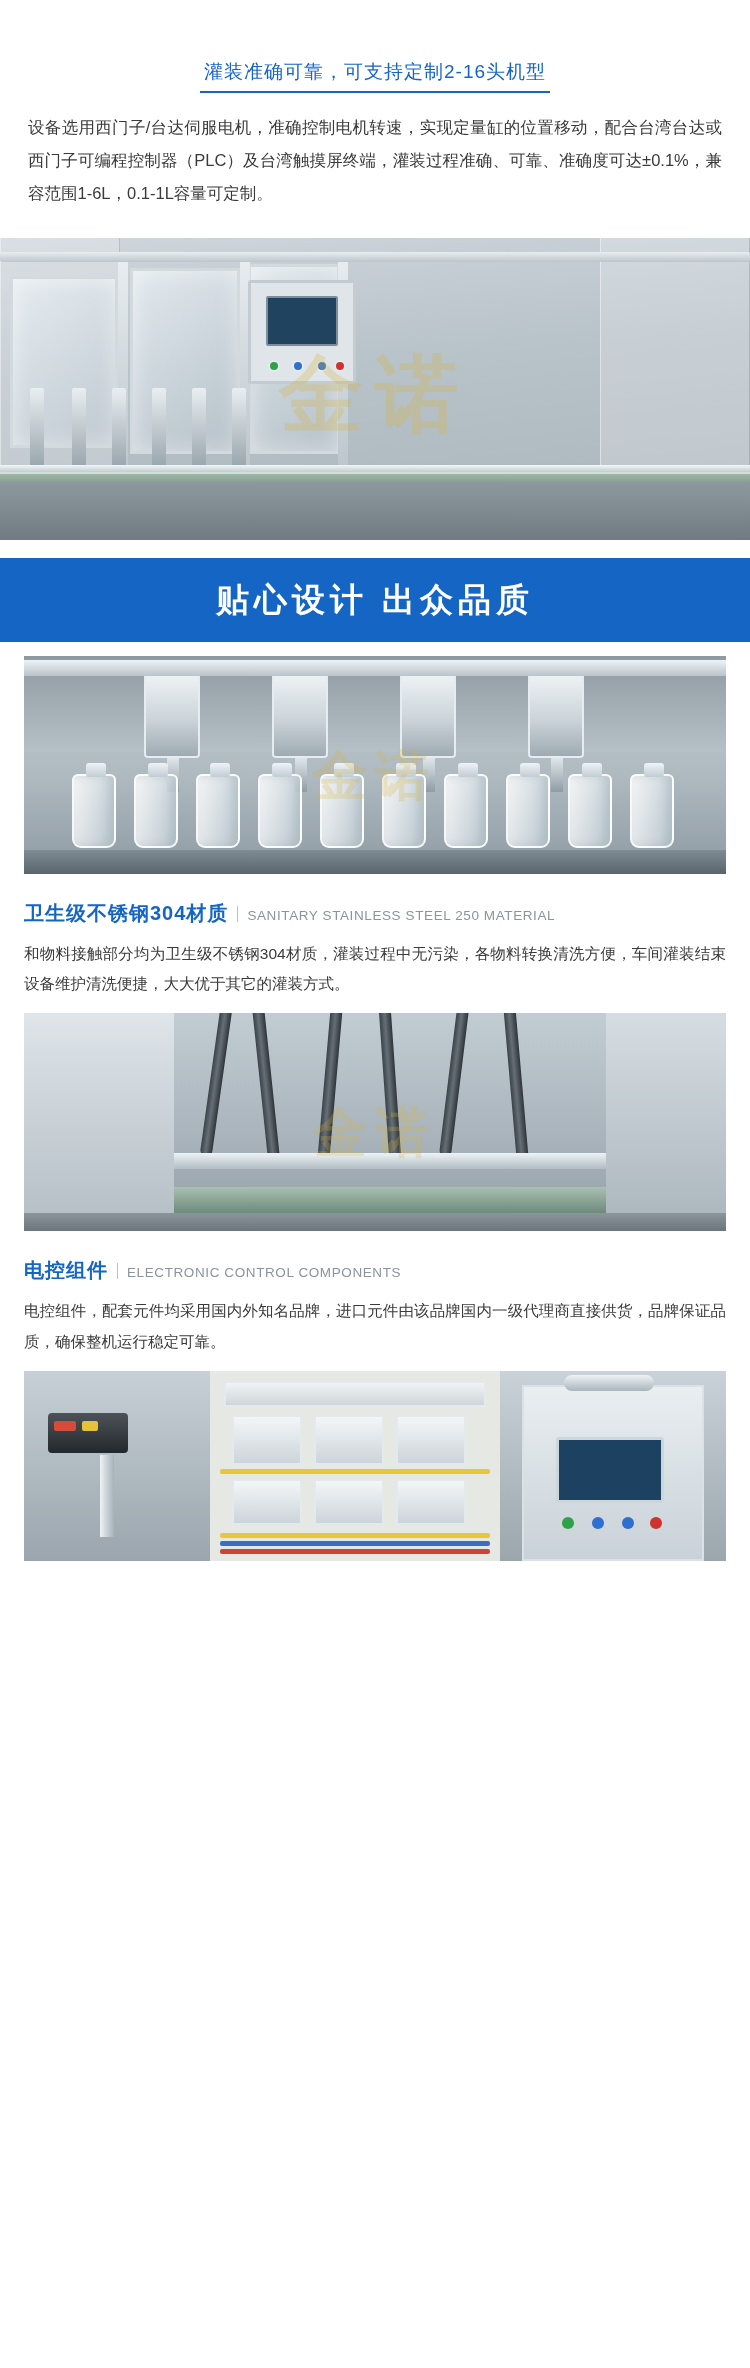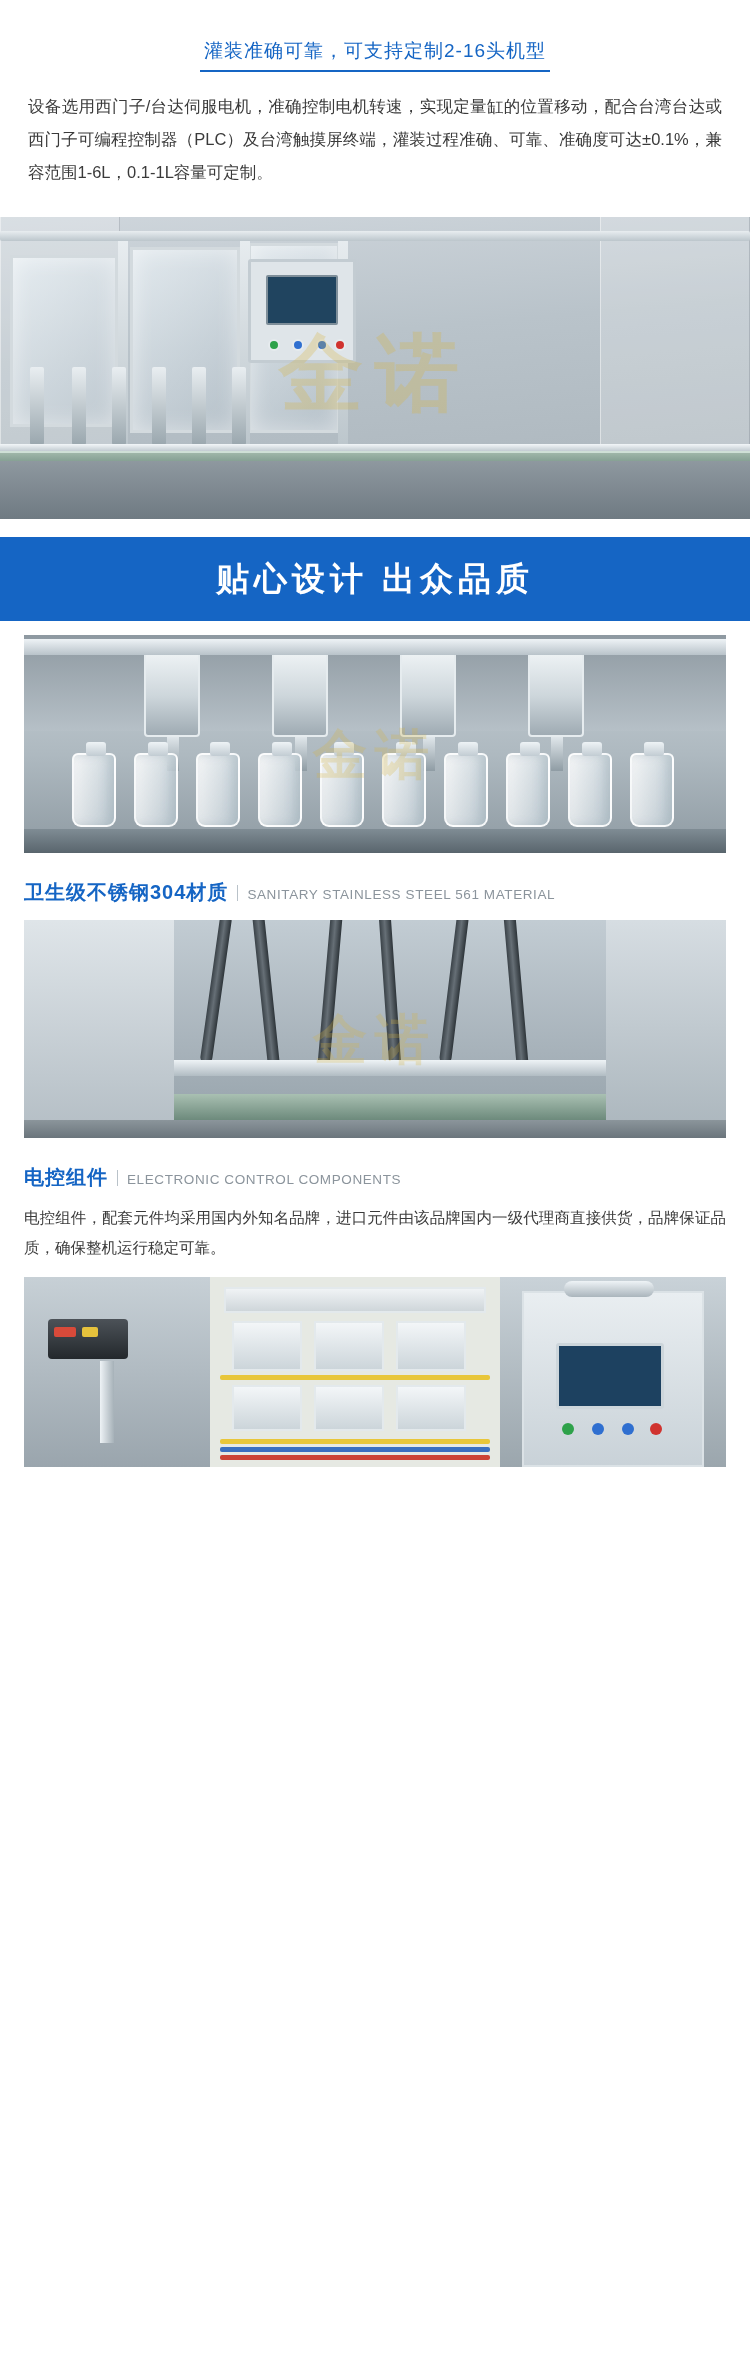--- a/index.html
+++ b/index.html
@@ -13,21 +13,21 @@
 
   
   .hero { padding:28px 0 6px; text-align:center; }
   .hero-title {
     font-size:40px;
     font-weight:bold;
     color:#1a1a1a;
     letter-spacing:2px;
     line-height:1.25;
   }
-  .hero-sub-wrap { margin-top:7px; text-align:center; }
+  .hero-sub-wrap { margin-top:28px; text-align:center; }
   .hero-sub {
     display:inline-block;
     color:#1565c4;
     font-size:19px;
     letter-spacing:1px;
     padding:3px 4px 6px;
     border-bottom:2px solid #1565c4;
   }
   .hero-para {
     margin:18px 28px 0 28px;
@@ -242,22 +242,23 @@
       <div class="bottle" style="left:606px;"></div>
       <div style="position:absolute;left:0;right:0;bottom:0;height:24px;background:linear-gradient(180deg,#7f8c94,#59656d);"></div>
       <div class="wm-small">金诺</div>
     </div>
   </div>
 
   <div class="section">
     <div class="sec-head">
       <span class="sec-cn">卫生级不锈钢304材质</span>
       <span class="sec-div"></span>
-      <span class="sec-en">SANITARY STAINLESS STEEL 561 MATERIAL</span>
-    </div>
+      <span class="sec-en">SANITARY STAINLESS STEEL 250 MATERIAL</span>
+    </div>
+    <div class="sec-para">和物料接触部分均为卫生级不锈钢304材质，灌装过程中无污染，各物料转换清洗方便，车间灌装结束设备维护清洗便捷，大大优于其它的灌装方式。</div>
 
     <div class="photo photo-b">
       <div style="position:absolute;left:0;top:0;width:150px;bottom:0;background:linear-gradient(180deg,#dfe5e9,#b3bdc4);"></div>
       <div style="position:absolute;right:0;top:0;width:120px;bottom:0;background:linear-gradient(180deg,#d6dde2,#aab5bc);"></div>
       <div class="hose" style="left:186px;top:-6px;height:150px;transform:rotate(8deg);"></div>
       <div class="hose" style="left:236px;top:-10px;height:160px;transform:rotate(-6deg);"></div>
       <div class="hose" style="left:300px;top:-8px;height:158px;transform:rotate(5deg);"></div>
       <div class="hose" style="left:360px;top:-10px;height:162px;transform:rotate(-4deg);"></div>
       <div class="hose" style="left:424px;top:-6px;height:150px;transform:rotate(7deg);"></div>
       <div class="hose" style="left:486px;top:-8px;height:156px;transform:rotate(-5deg);"></div>

